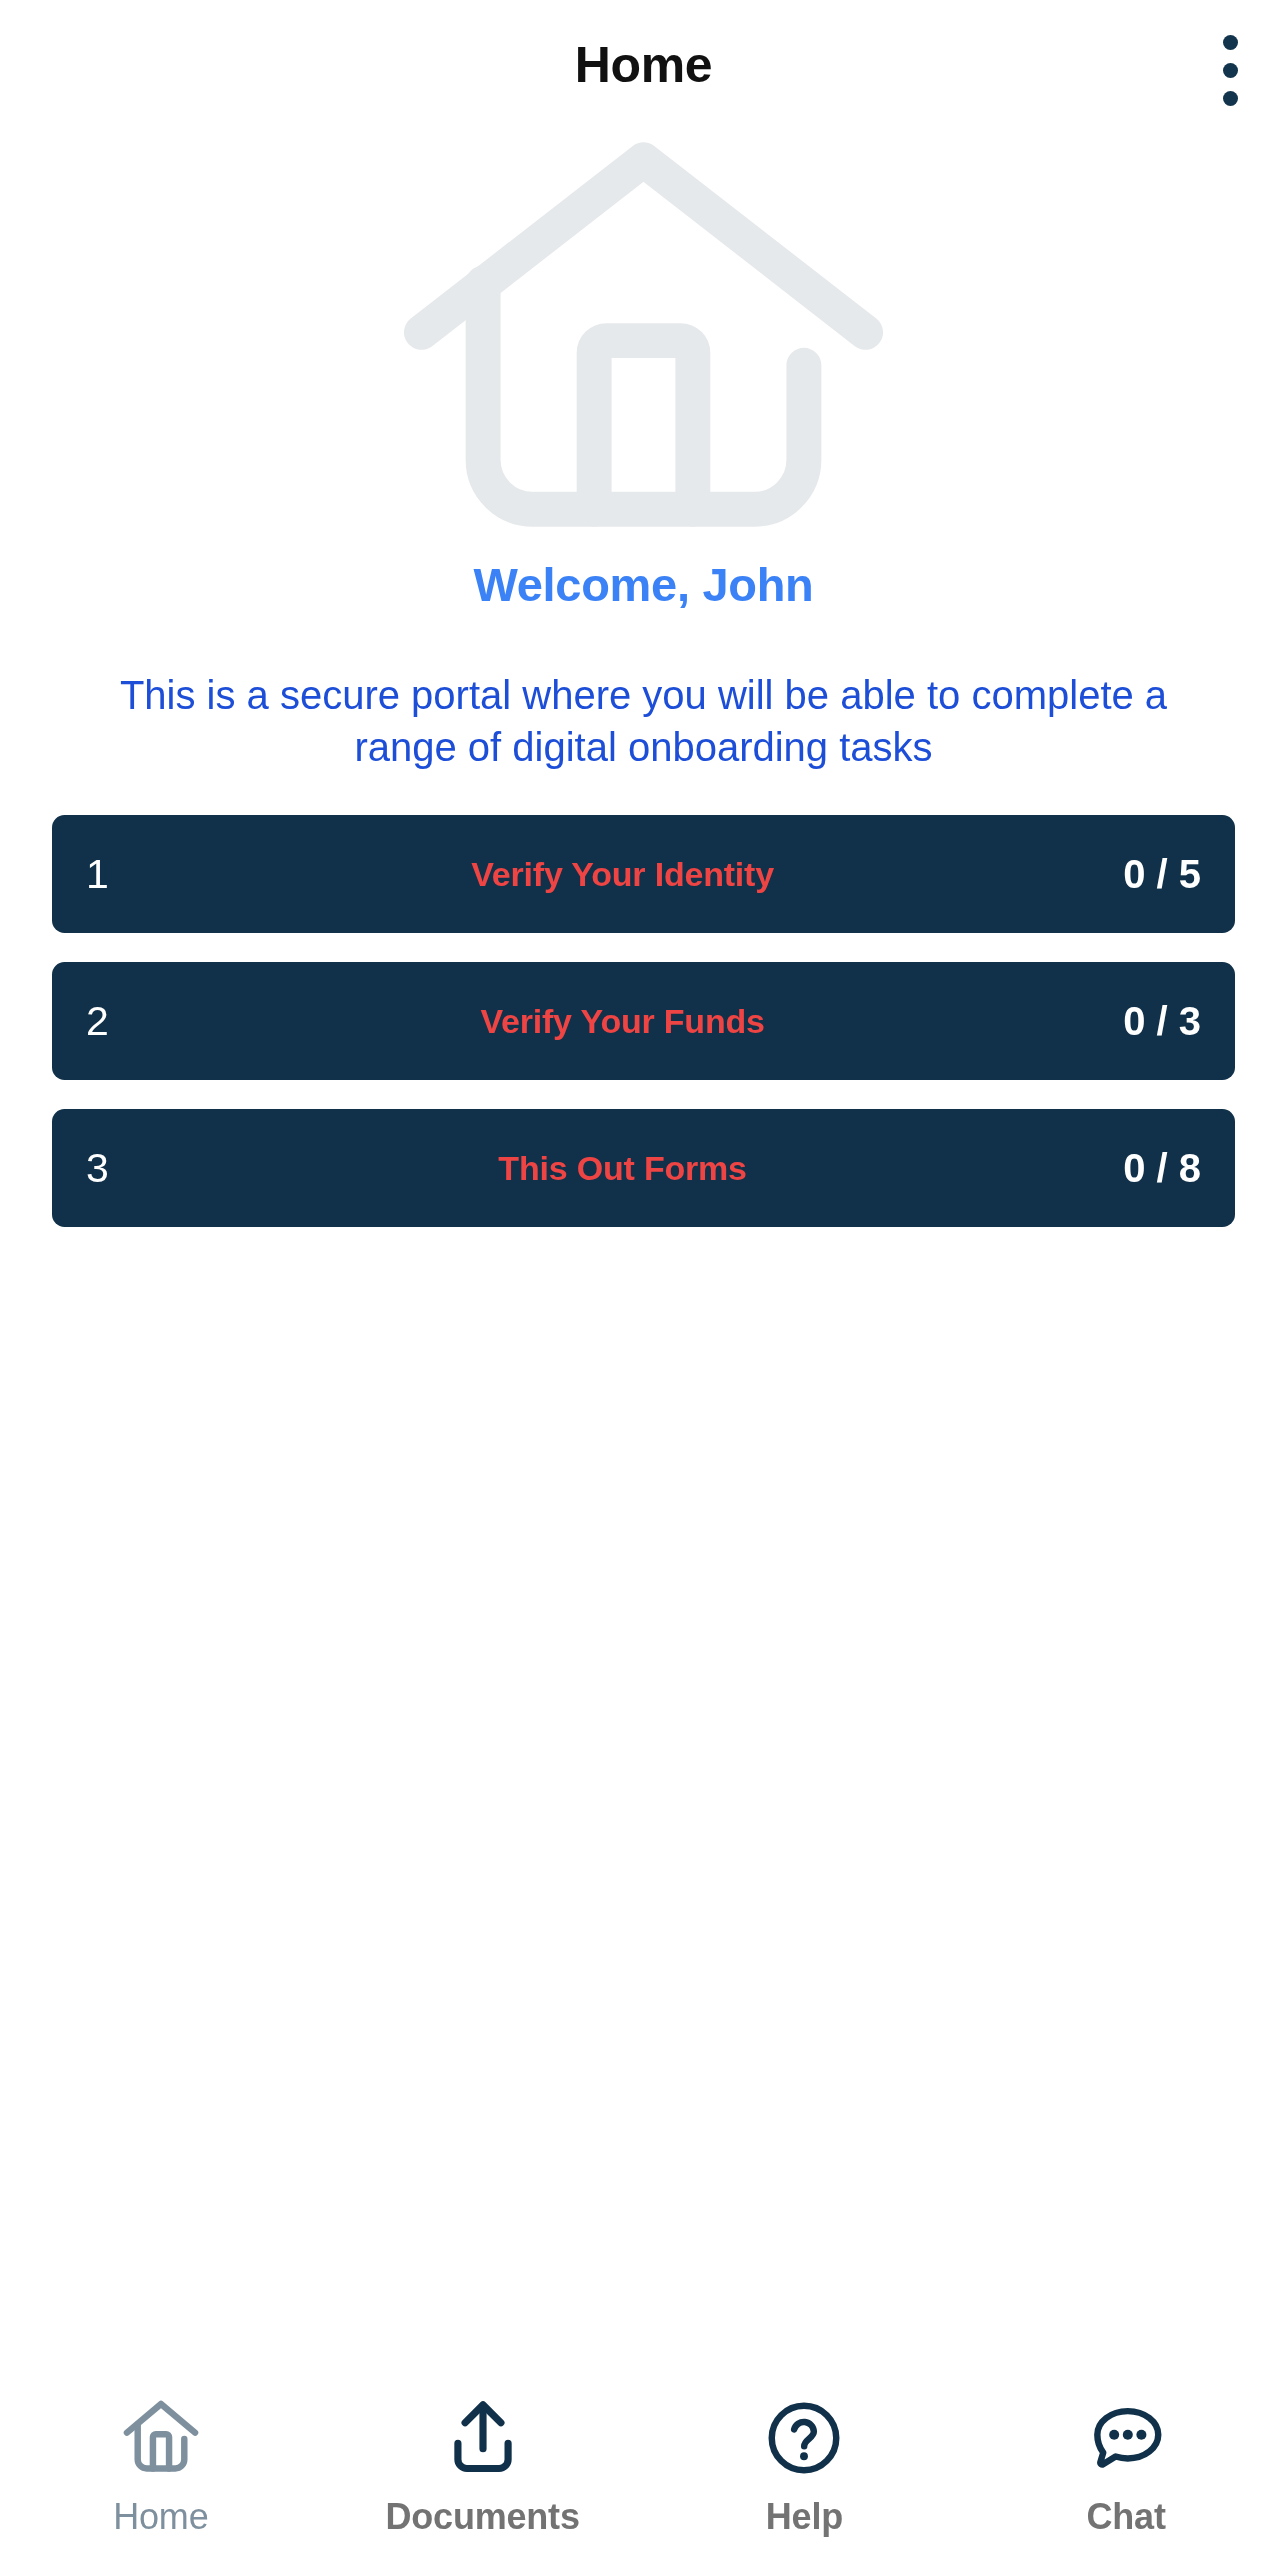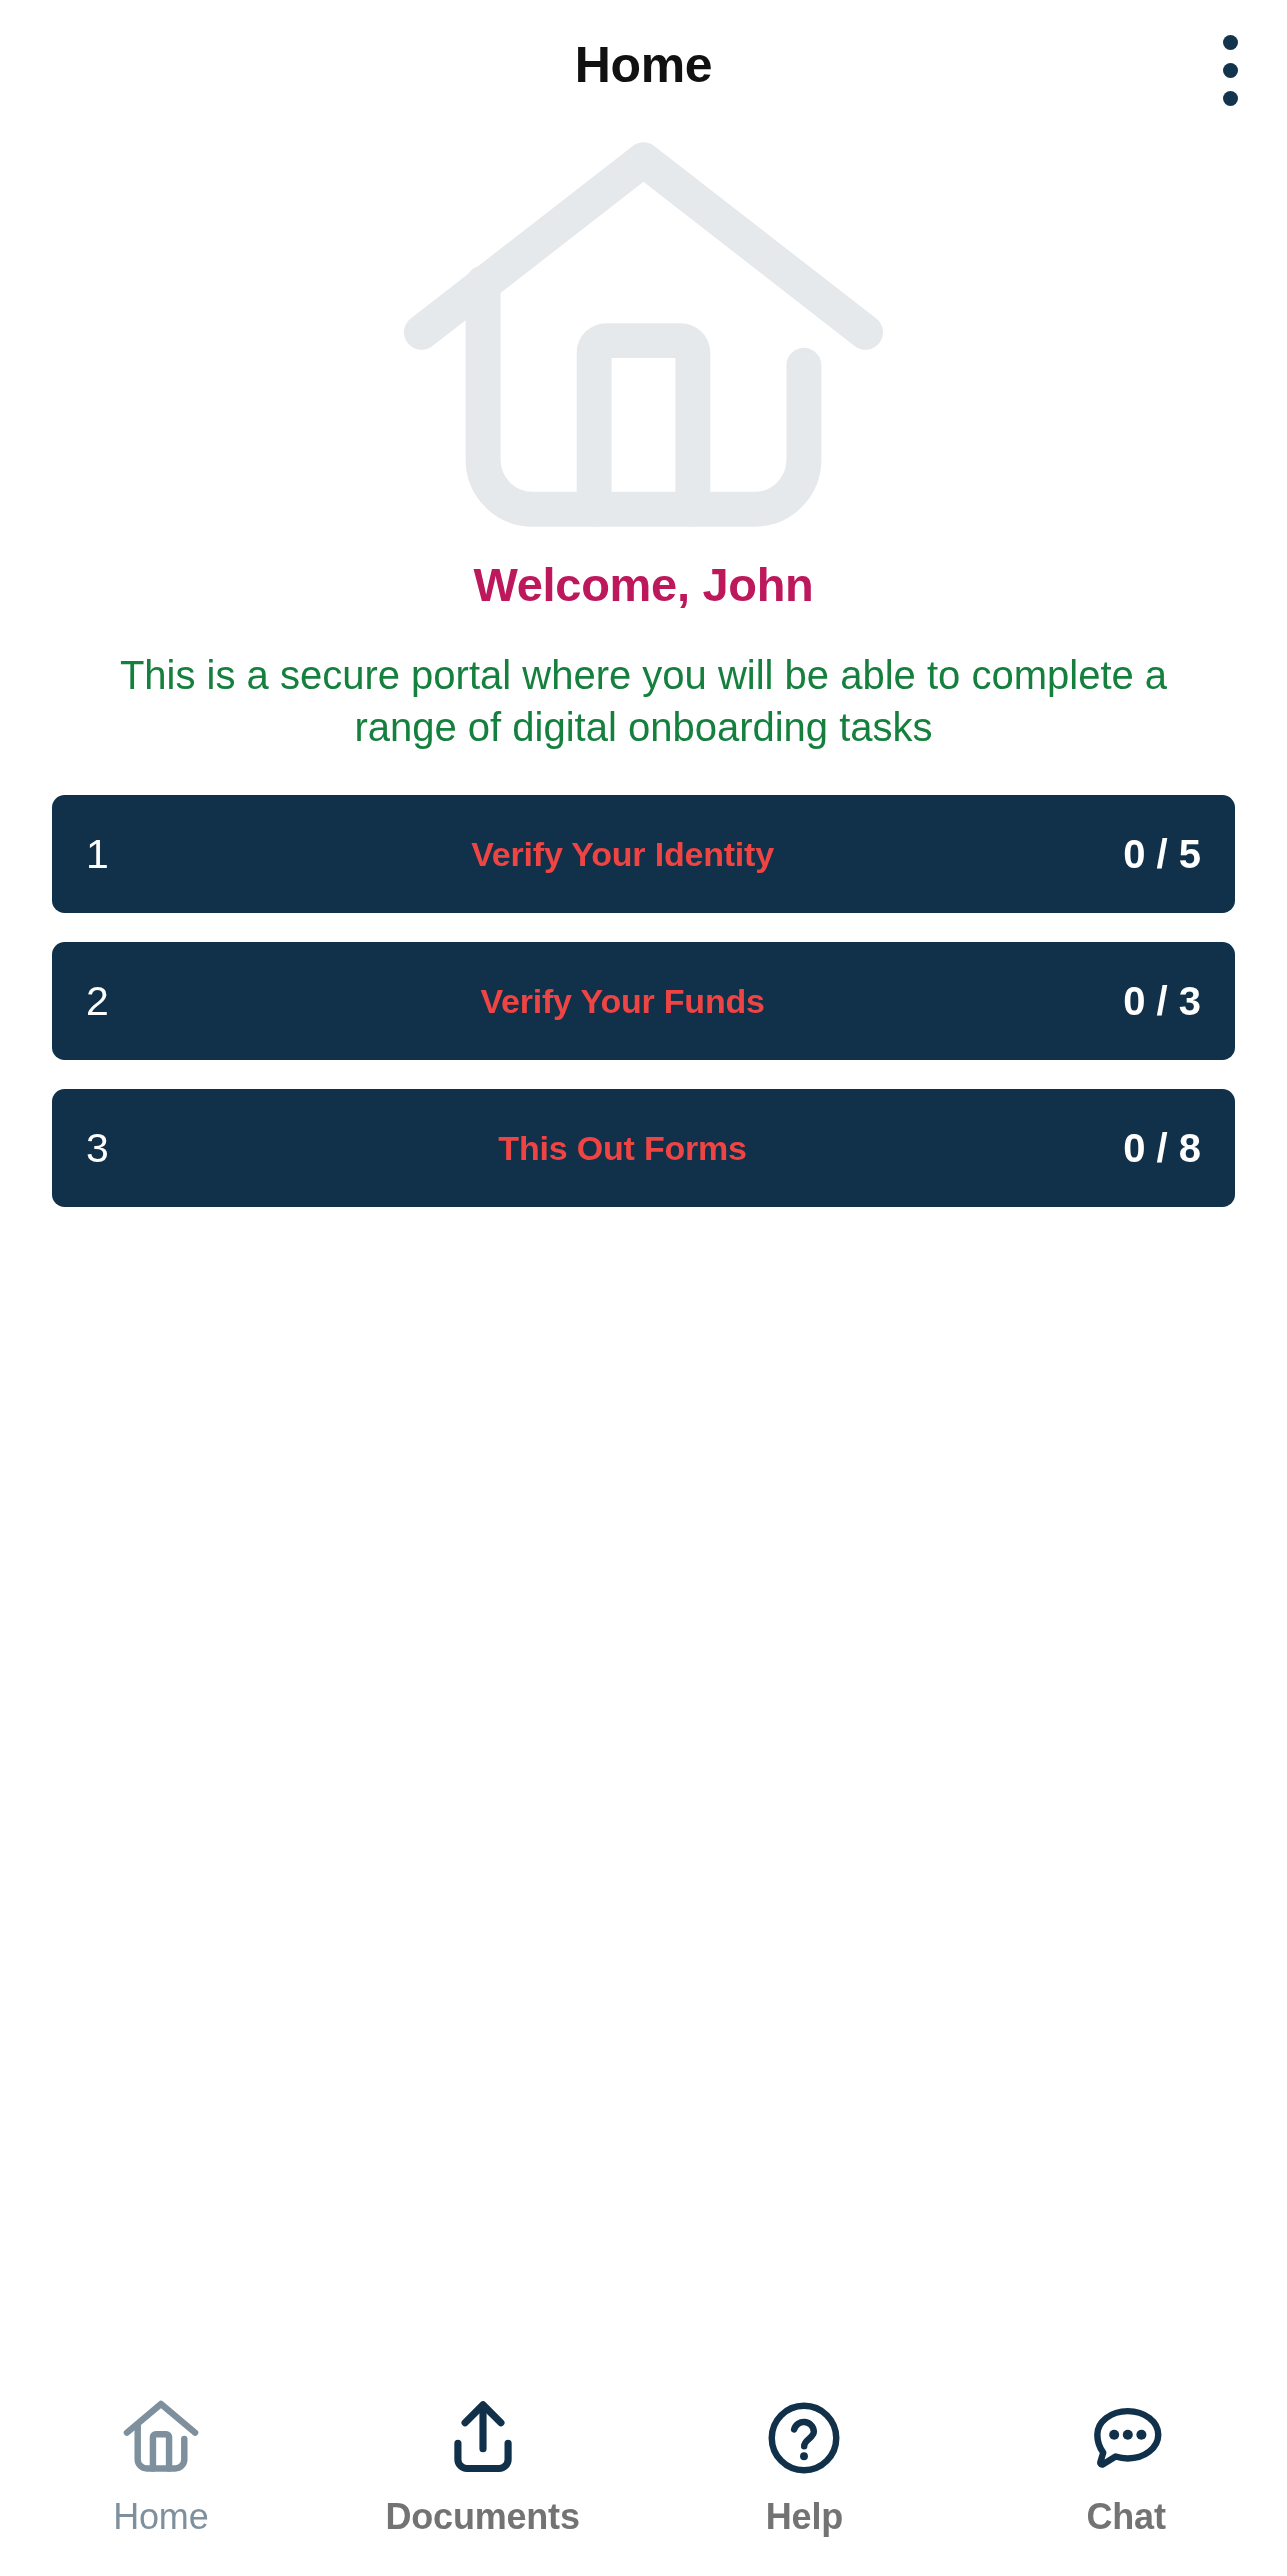--- a/index.html
+++ b/index.html
@@ -67,32 +67,32 @@
     width:501px;
     height:403px;
     margin-top:4.5px;
   }
   .hero-icon svg { display:block; width:100%; height:100%; }
 
   .welcome {
     margin-top:21.5px;
     font-size:47px;
     font-weight:700;
-    color:#be185d;
+    color:#3b82f6;
     letter-spacing:-0.3px;
     line-height:1.1;
   }
 
   .intro {
-    margin-top:38px;
+    margin-top:58px;
     width:1055px;
     text-align:center;
     font-size:40px;
     font-weight:400;
-    color:#15803d;
+    color:#1d4ed8;
     line-height:1.32;
   }
 
   
   .tasks {
     margin-top:41px;
     padding:0 52px;
     display:flex;
     flex-direction:column;
     gap:29px;

